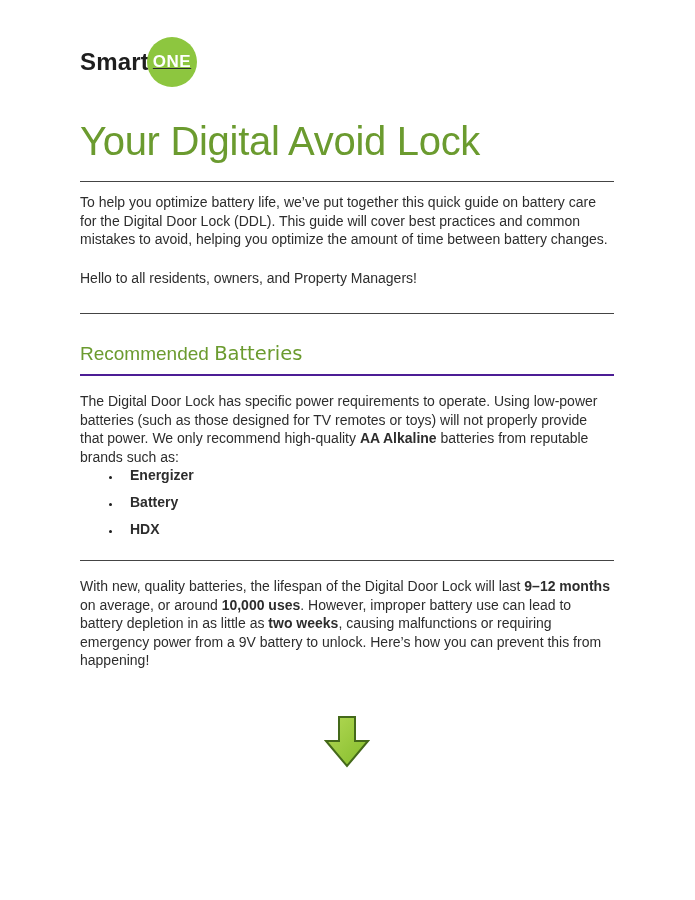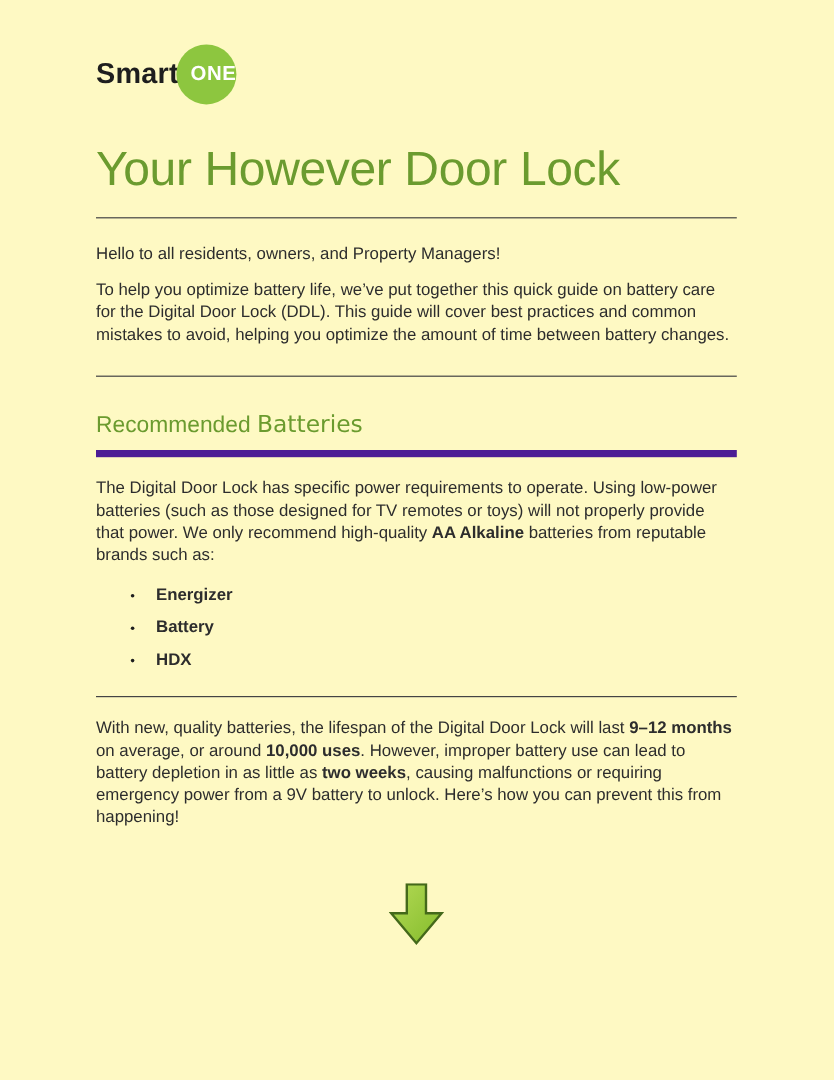--- a/index.html
+++ b/index.html
@@ -2,41 +2,41 @@
 <html><head>
 <meta charset="utf-8">
 <style>
   * { margin: 0; padding: 0; box-sizing: border-box; }
   html, body { background: #e9e9e7; }
   body { font-family: "Liberation Sans", sans-serif; }
   .page {
     position: relative;
     width: 695px;
     height: 900px;
-    background: #fef9c3;
+    background: #ffffff;
     overflow: hidden;
     margin: 0 auto;
     color: #2d2d2d;
   }
   .content { padding: 0 81px 0 80px; }
 
   
   .logo { margin-top: 36px; display: flex; align-items: center; height: 52px; }
   .logo-word {
     font-size: 24px;
     font-weight: 600;
     color: #1e1e1e;
     letter-spacing: 0.2px;
   }
   .logo-circle {
     width: 50px; height: 50px;
     margin-left: -2px;
     border-radius: 50%;
     background: #8dc63f;
-    display: flex; align-items: center; justify-content: flex-end;
+    display: flex; align-items: center; justify-content: center; text-decoration: underline;
   }
   .logo-circle span {
     color: #ffffff;
     font-weight: bold;
     font-size: 17px;
     letter-spacing: 0.5px;
   }
 
   
   .title {
@@ -66,31 +66,31 @@
   .greeting { margin-top: 20px; }
   .intro-para { margin-top: 11px; }
 
   
   .section-heading {
     margin-top: 28px;
     color: #6b9b2f;
     font-size: 19px;
     font-weight: 500;
     padding-bottom: 9px;
-    border-bottom: 6px solid #4c1d95;
+    border-bottom: 2px solid #4c1d95;
   }
   .section-heading .alt-font {
     font-family: "DejaVu Sans", sans-serif;
     font-size: 19.5px;
   }
   .section-para { margin-top: 16px; }
 
   
   .bullet-list {
-    margin-top: 16px;
+    margin-top: 1px;
     padding-left: 42px;
     list-style: disc;
   }
   .bullet-list li {
     font-size: 14px;
     font-weight: bold;
     margin-bottom: 11px;
     padding-left: 8px;
   }
   .bullet-list li::marker { font-size: 11px; color: #1e1e1e; }
@@ -111,28 +111,28 @@
   <div class="content">
 
     <div class="logo">
       <span class="logo-word">Smart</span>
       <span class="logo-circle">
         <span>ONE</span>
       </span>
     </div>
 
     <h1 class="title">
-      <span style="display:block">Your However Door Lock</span>
+      <span style="display:block">Your Digital Avoid Lock</span>
     </h1>
 
     <hr class="rule">
 
+    <p class="para intro-para"><span>To help you optimize battery life, we’ve put together this quick guide on battery care for the Digital Door Lock (DDL). This guide will cover best practices and common mistakes to avoid, helping you optimize the amount of time between battery changes.</span></p>
+
     <p class="para greeting">Hello to all residents, owners, and Property Managers!</p>
-
-    <p class="para intro-para"><span>To help you optimize battery life, we’ve put together this quick guide on battery care for the Digital Door Lock (DDL). This guide will cover best practices and common mistakes to avoid, helping you optimize the amount of time between battery changes.</span></p>
 
     <hr class="rule rule-2">
 
     <h2 class="section-heading">
       <span>Recommended </span><span class="alt-font">Batteries</span><span></span>
     </h2>
 
     <p class="para section-para"><span>The Digital Door Lock has specific power requirements to operate. Using low-power batteries (such as those designed for TV remotes or toys) will not properly provide that power. We only recommend high-quality </span><b>AA Alkaline</b><span> batteries from reputable brands such as:</span></p>
 
     <ul class="bullet-list">

